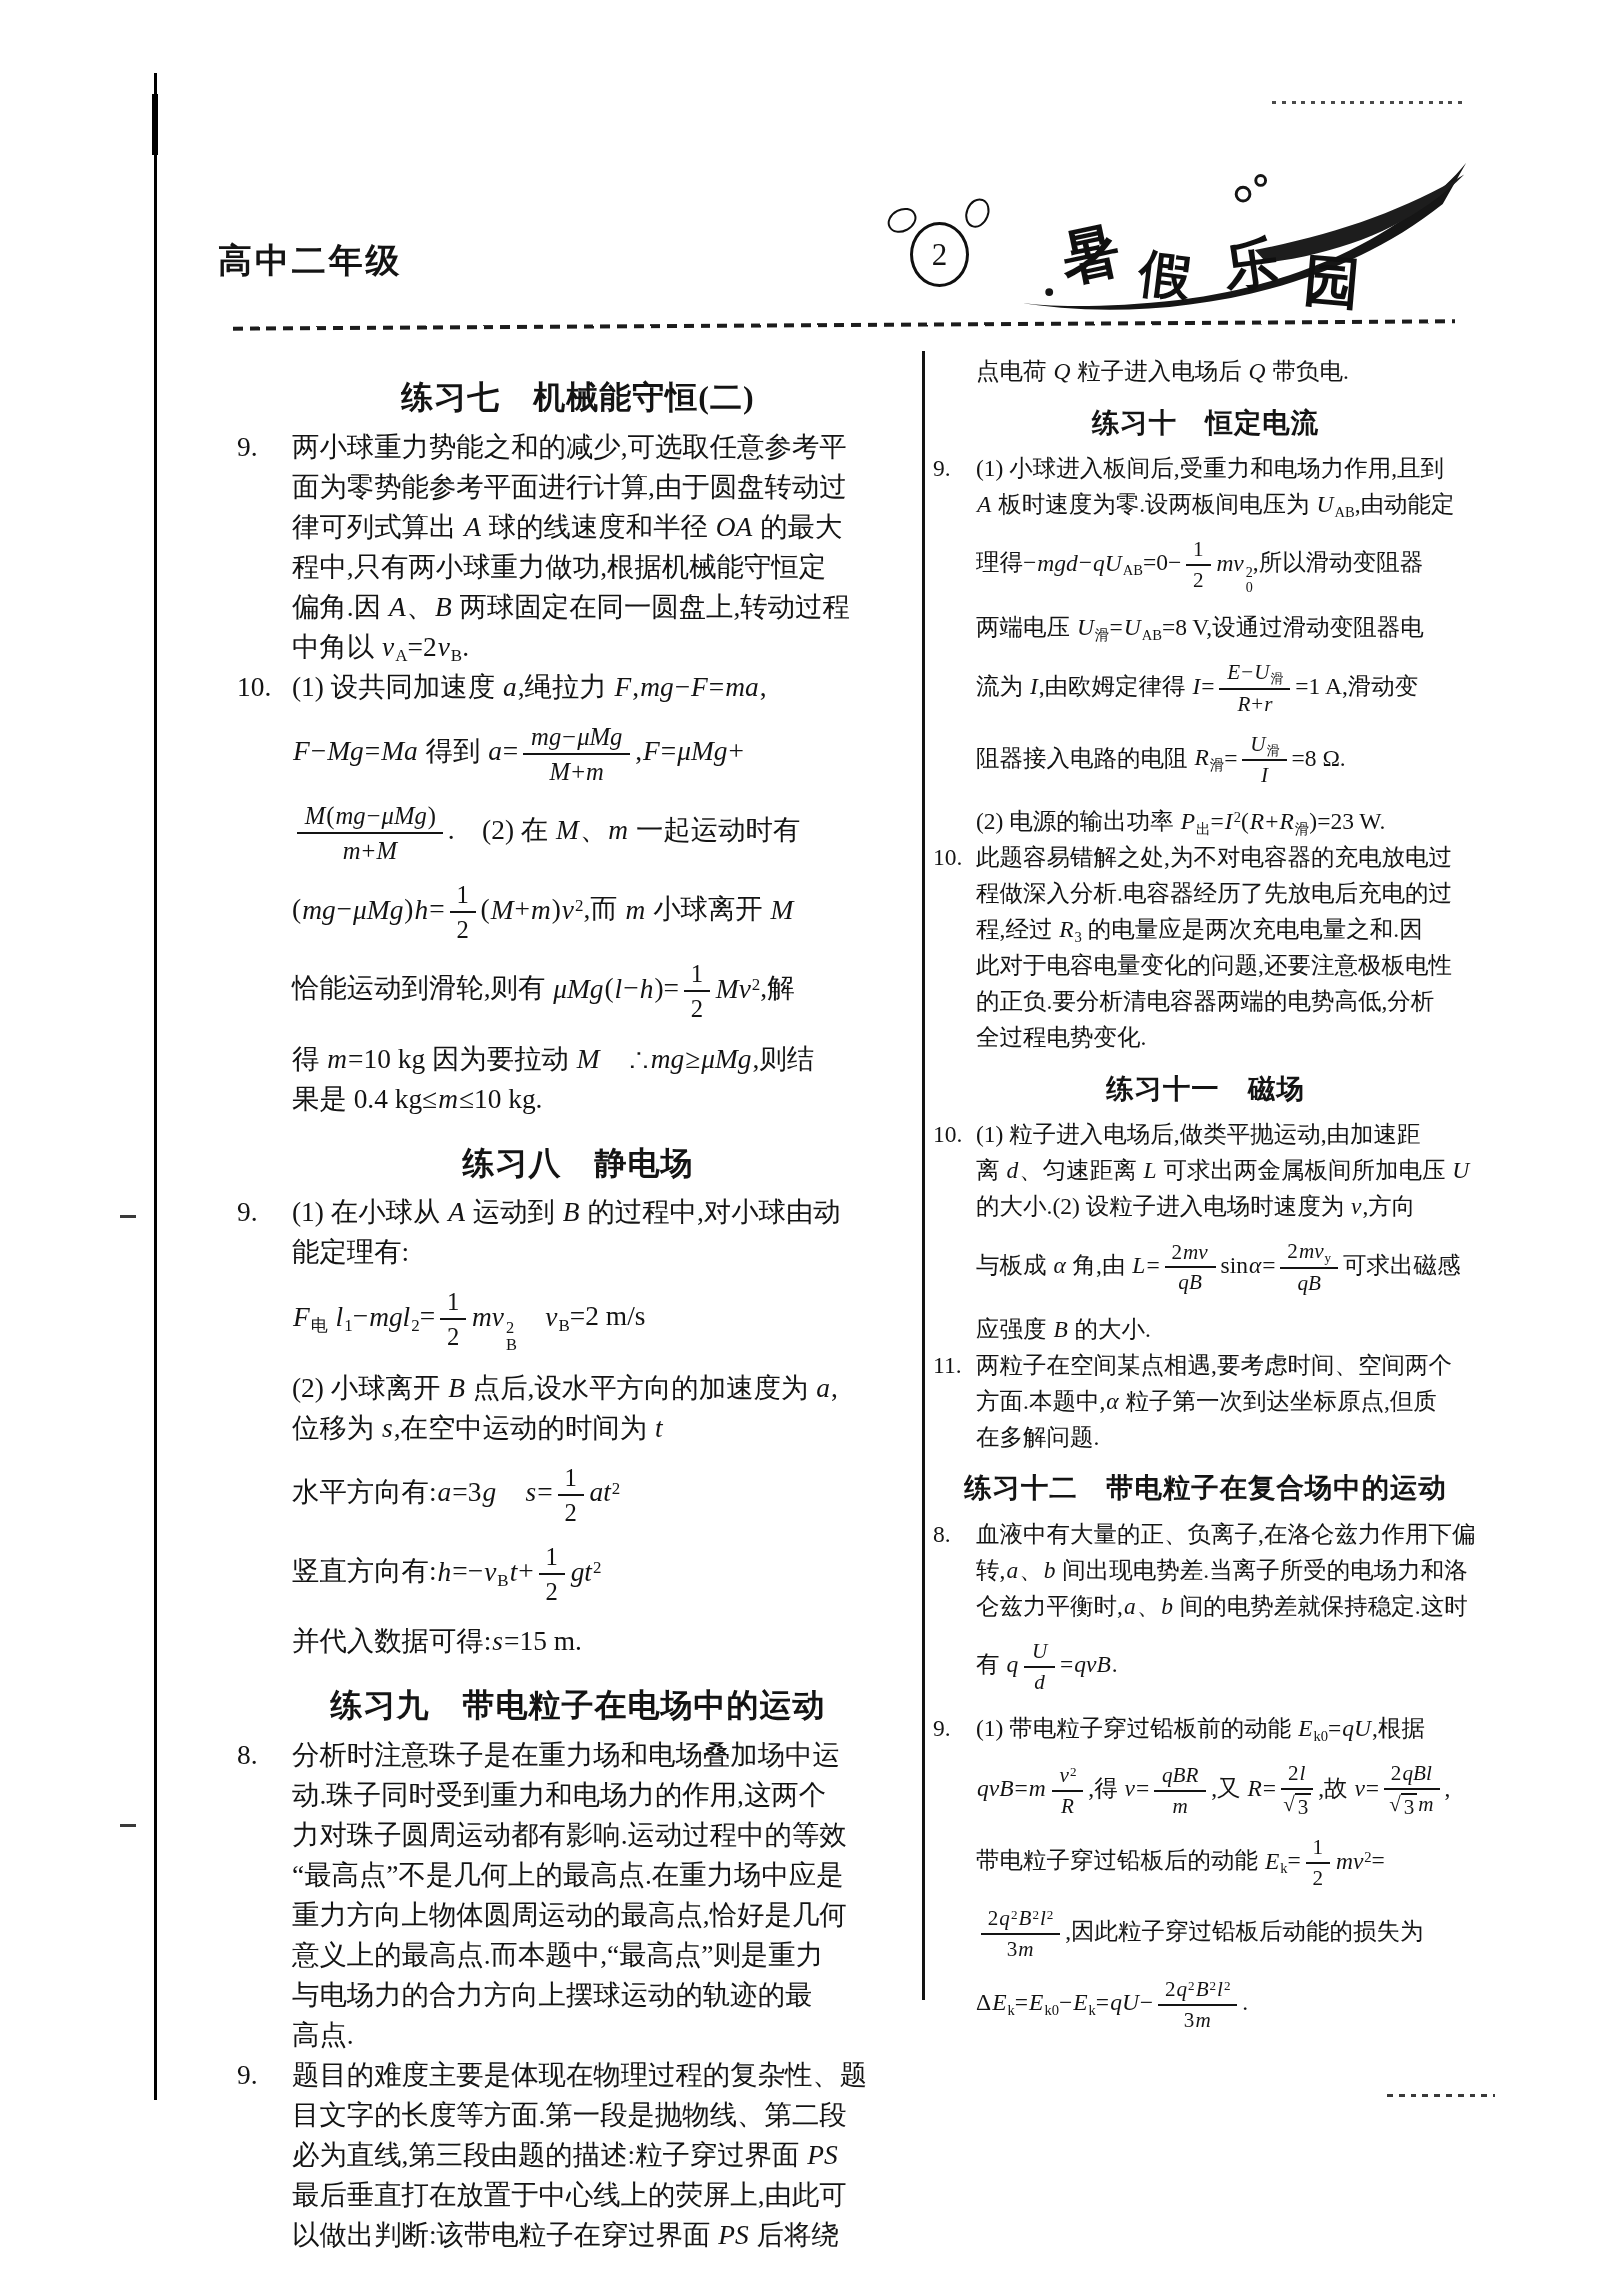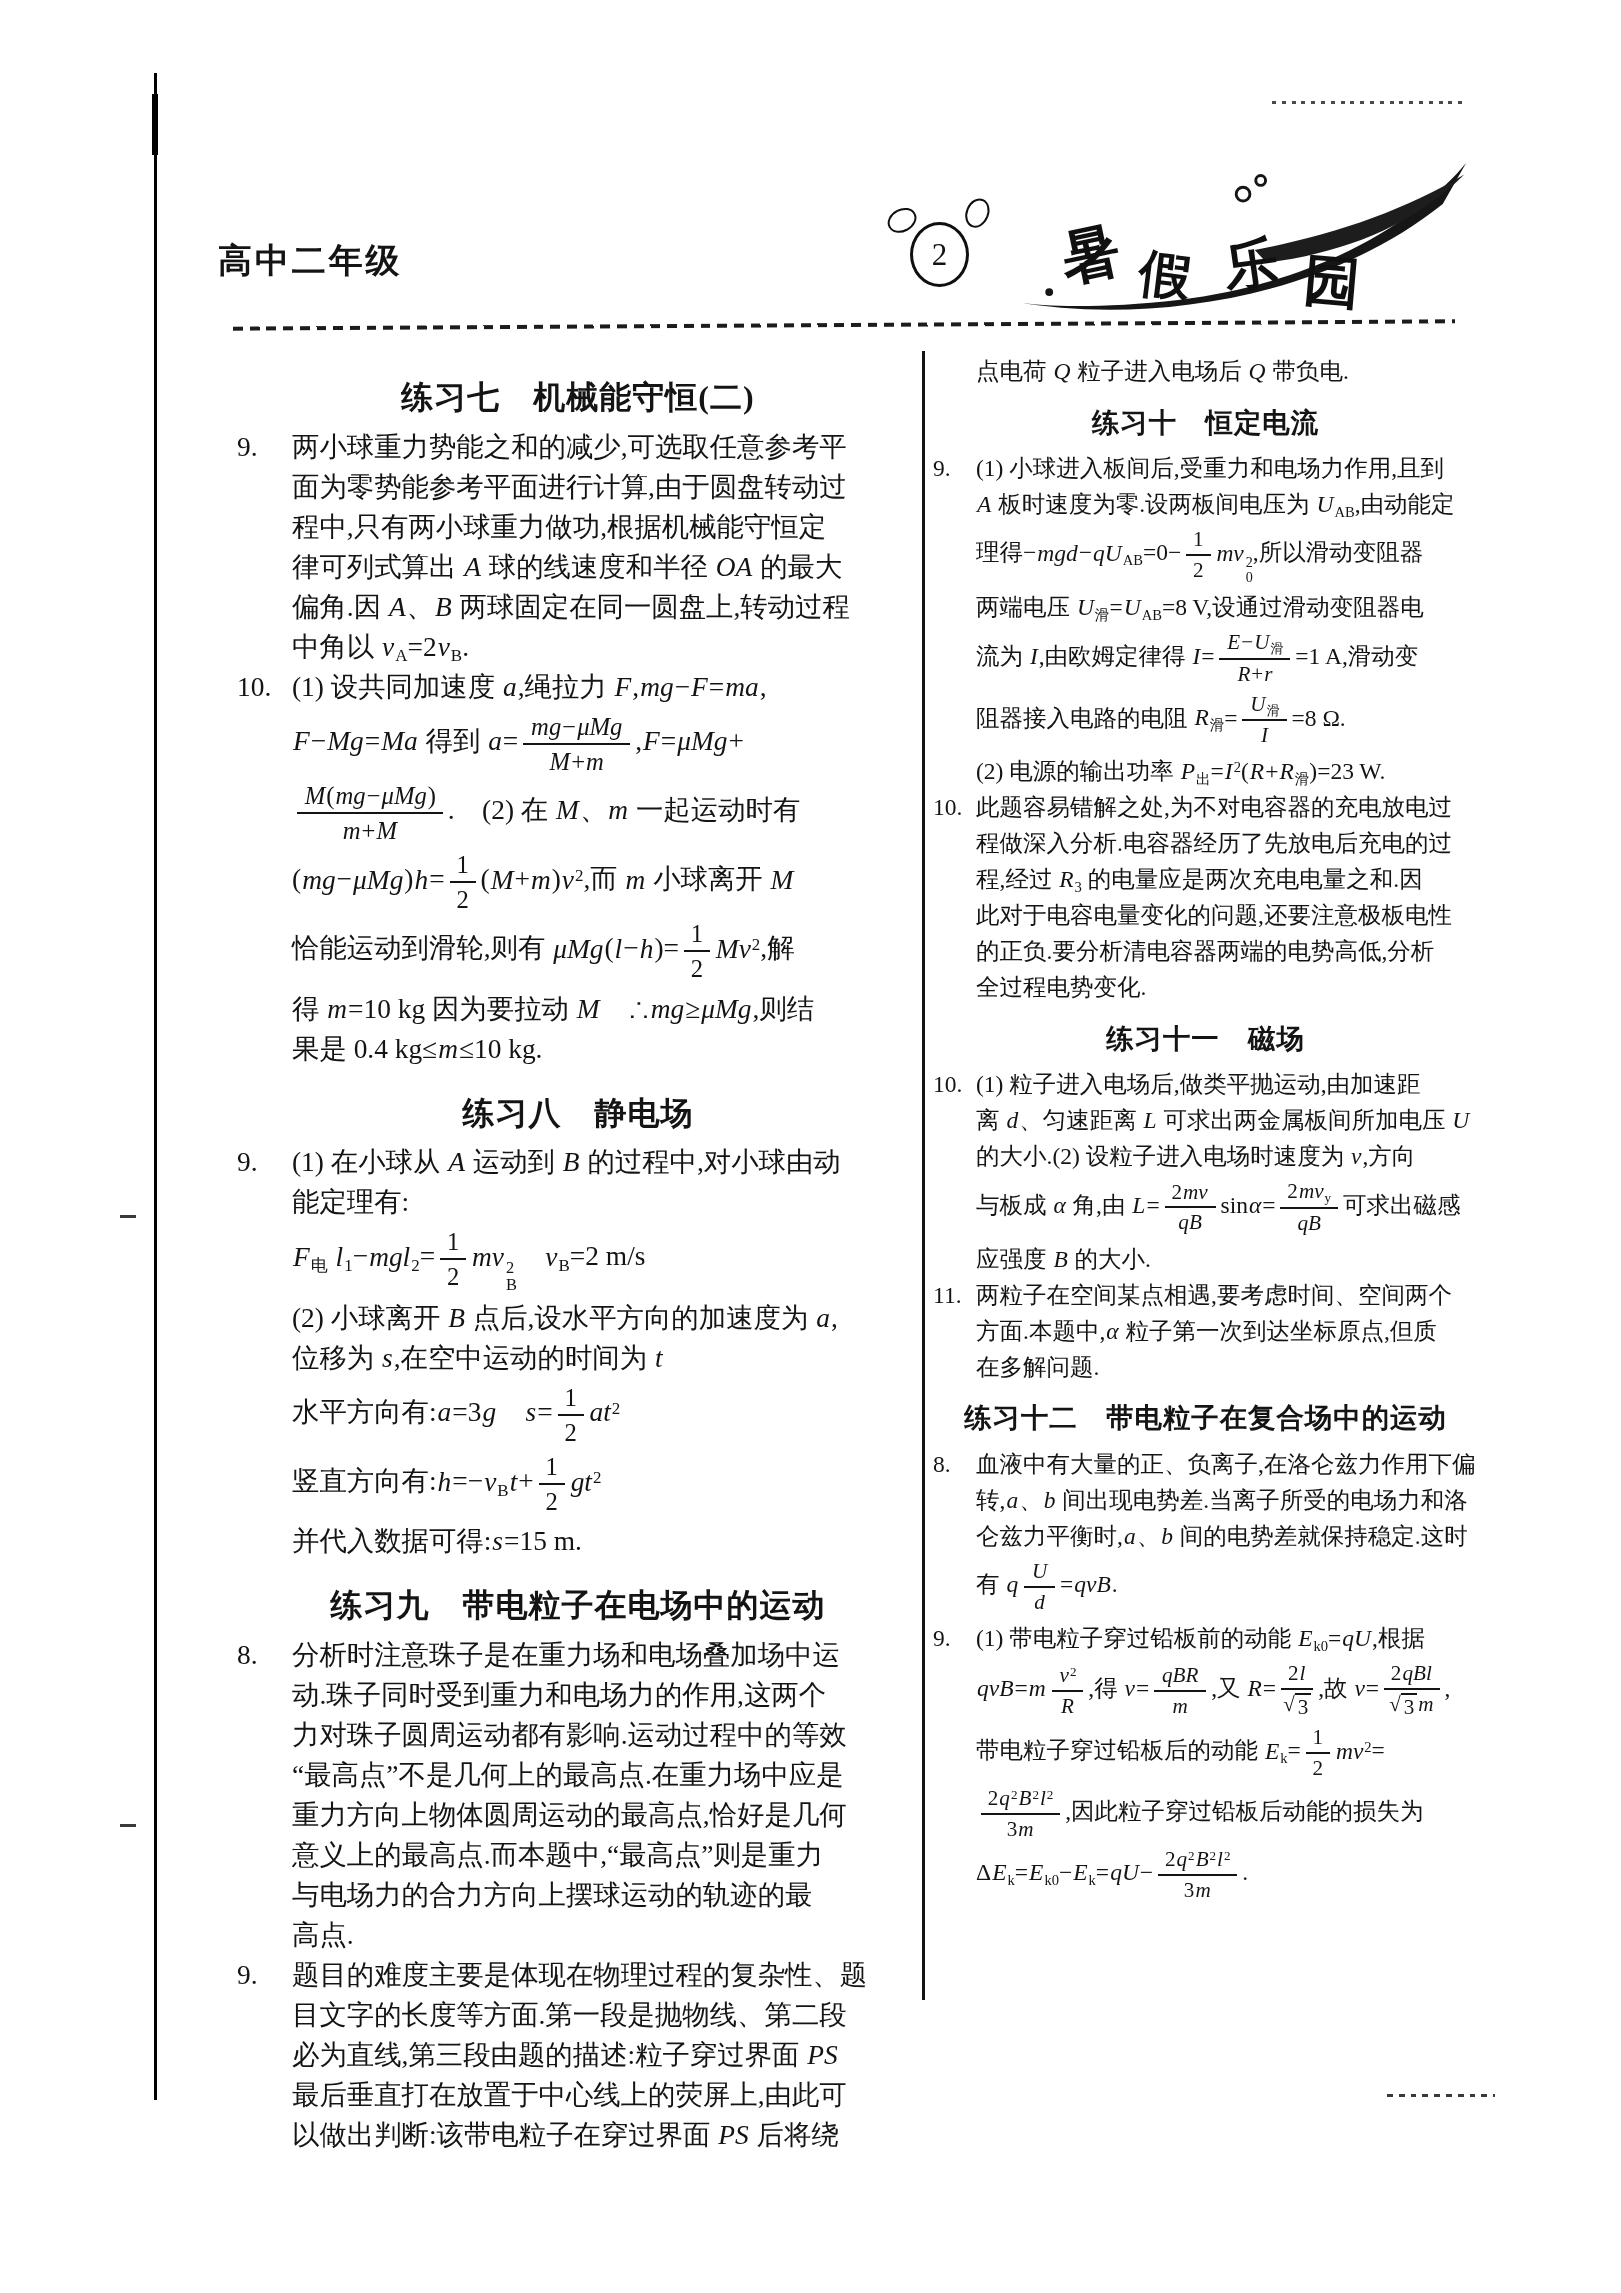--- a/index.html
+++ b/index.html
@@ -40,21 +40,21 @@
   .col.left{left:235px;width:686px;font-size:27.4px;line-height:40px;}
   .col.right{left:931px;width:549px;font-size:23.5px;line-height:36px;}
   .sec-title{text-align:center;font-weight:bold;margin:15.7px 0 9.8px 0;letter-spacing:1px;}
   .col.left .sec-title{font-size:32px;margin-top:24px;}
   .col.right .sec-title{font-size:27.4px;}
   .item{position:relative;}
   .col.left .item{padding-left:57px;}
   .col.right .item{padding-left:45px;}
   .item-num{position:absolute;left:2px;top:0;}
   .line{white-space:nowrap;}
-  .line.tall{margin:5px 0;}
+  .line.tall{margin:15px 0;}
   .line.intro{padding-left:45px;}
   .run-math{font-style:italic;padding:0 1px;}
   sub.run-sub{font-size:0.62em;vertical-align:-0.32em;line-height:1;}
   sup.run-sup{font-size:0.62em;vertical-align:0.45em;line-height:1;}
   .run-ss{display:inline-flex;flex-direction:column;align-items:flex-start;vertical-align:-0.42em;
     font-size:0.6em;line-height:1.05;margin-left:1px;}
   .frac{display:inline-flex;flex-direction:column;align-items:center;vertical-align:middle;
     margin:0 4.9px;font-size:0.9em;line-height:1.18;}
   .fnum{padding:0 6.9px 2px 6.9px;border-bottom:2px solid #141414;}
   .fden{padding-top:2px;}
@@ -97,22 +97,22 @@
 
   <div class="dashed-rule"></div>
 
   <div class="divider"></div>
   <div class="col left" id="col-left">
       <div class="sec-title">练习七　机械能守恒(二)</div>
       <div class="item">
         <span class="item-num">9.</span>
         <div class="line"><span class="run-text">两小球重力势能之和的减少,可选取任意参考平</span></div>
         <div class="line"><span class="run-text">面为零势能参考平面进行计算,由于圆盘转动过</span></div>
+        <div class="line"><span class="run-text">律可列式算出 </span><span class="run-math">A</span><span class="run-text"> 球的线速度和半径 </span><span class="run-math">OA</span><span class="run-text"> 的最大</span></div>
         <div class="line"><span class="run-text">程中,只有两小球重力做功,根据机械能守恒定</span></div>
-        <div class="line"><span class="run-text">律可列式算出 </span><span class="run-math">A</span><span class="run-text"> 球的线速度和半径 </span><span class="run-math">OA</span><span class="run-text"> 的最大</span></div>
         <div class="line"><span class="run-text">偏角.因 </span><span class="run-math">A</span><span class="run-text">、</span><span class="run-math">B</span><span class="run-text"> 两球固定在同一圆盘上,转动过程</span></div>
         <div class="line"><span class="run-text">中角以 </span><span class="run-math">v</span><sub class="run-sub">A</sub><span class="run-text">=2</span><span class="run-math">v</span><sub class="run-sub">B</sub><span class="run-text">.</span></div>
       </div>
       <div class="item">
         <span class="item-num">10.</span>
         <div class="line"><span class="run-text">(1) 设共同加速度 </span><span class="run-math">a</span><span class="run-text">,绳拉力 </span><span class="run-math">F</span><span class="run-text">,</span><span class="run-math">mg</span><span class="run-text">−</span><span class="run-math">F</span><span class="run-text">=</span><span class="run-math">ma</span><span class="run-text">,</span></div>
         <div class="line tall"><span class="run-math">F</span><span class="run-text">−</span><span class="run-math">Mg</span><span class="run-text">=</span><span class="run-math">Ma</span><span class="run-text"> 得到 </span><span class="run-math">a</span><span class="run-text">=</span><span class="frac">
             <span class="fnum"><span class="run-math">mg</span><span class="run-text">−</span><span class="run-math">μMg</span></span>
             <span class="fden"><span class="run-math">M</span><span class="run-text">+</span><span class="run-math">m</span></span>
           </span><span class="run-text">,</span><span class="run-math">F</span><span class="run-text">=</span><span class="run-math">μMg</span><span class="run-text">+</span></div>

